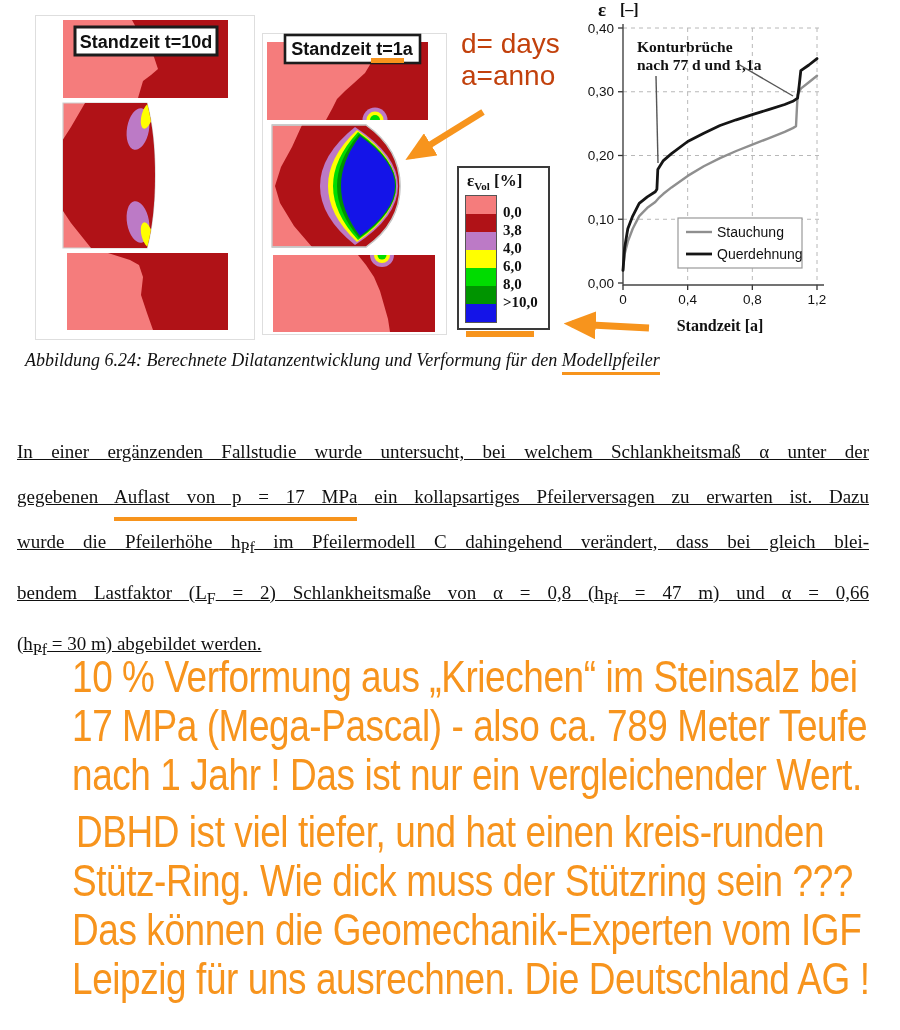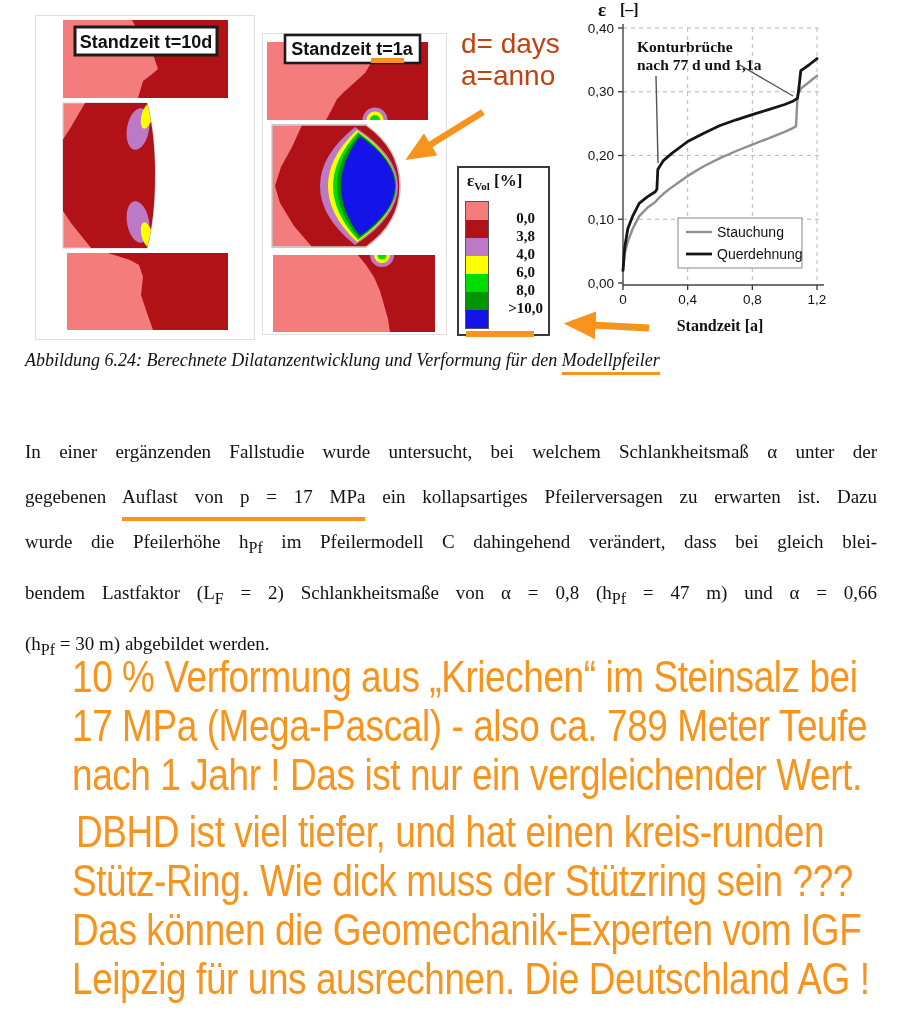--- a/index.html
+++ b/index.html
@@ -12,47 +12,47 @@
 
   
   .note{position:absolute;left:461px;top:28px;z-index:10;
         font:28px "Liberation Sans",sans-serif;color:#c2410c;line-height:32px;white-space:nowrap;}
   .obar{position:absolute;background:#F7941D;z-index:45;}
   #arrow-overlay{position:absolute;left:0;top:0;z-index:40;pointer-events:none;}
 
   
   .vol-legend{position:absolute;left:457px;top:166px;width:78px;z-index:5;
               background:#fff;border:2px solid #3a3a3a;padding:3px 5px 5px 6px;}
-  .vol-title{font:bold 17px "Liberation Serif",serif;margin:0 0 9px 2px;white-space:nowrap;}
+  .vol-title{font:bold 17px "Liberation Serif",serif;margin:0 0 3px 2px;white-space:nowrap;}
   .vol-title sub{font-size:11px;}
   .vol-body{display:flex;}
   .vol-swatches{width:30px;border:1px solid #555;}
   .vswatch{height:18px;}
-  .vol-labels{padding:9px 0 0 19px;text-align:center;}
+  .vol-labels{padding:9px 0 0 6px;}
   .vlabel{height:18px;line-height:18px;font:bold 15px "Liberation Serif",serif;white-space:nowrap;}
 
   
   .grid{stroke:#b8b8b8;stroke-dasharray:4 4;stroke-width:1;}
   .tick{stroke:#333;stroke-width:1.3;}
   .ticklab{font:13.5px "Liberation Sans",sans-serif;fill:#111;}
   .axis{stroke:#444;stroke-width:1.4;}
   .eps{font:bold 19px "Liberation Serif",serif;fill:#111;}
   .eps-unit{font:bold 16px "Liberation Serif",serif;fill:#111;}
   .ax-title{font:bold 16px "Liberation Serif",serif;fill:#111;}
   .anno-text{font:bold 15.5px "Liberation Serif",serif;fill:#111;}
   .leader{stroke:#555;stroke-width:1.4;}
   .chart-legend-box{fill:#fff;stroke:#999;stroke-width:1.2;}
   .chart-legend-text{font:14px "Liberation Sans",sans-serif;fill:#111;}
 
   
   .caption{position:absolute;left:25px;top:350px;width:860px;z-index:5;
            font:italic 18px "Liberation Serif",serif;}
   .cap-underline{border-bottom:3px solid #F7941D;padding-bottom:2px;text-align:center;}
-  .paragraph{position:absolute;left:25px;top:429px;width:852px;z-index:5;
-             font:19px "Liberation Serif",serif;line-height:45px;}
+  .paragraph{position:absolute;left:17px;top:429px;width:852px;z-index:5;
+             font:19px "Liberation Serif",serif;line-height:45px;text-decoration:underline;}
   .para-line{text-align:justify;text-align-last:justify;}
   .para-line.last{text-align-last:left;}
   .para-line sub{font-size:16px;}
   .u-orange{border-bottom:4px solid #F7941D;padding-bottom:10px;}
 
   
   .hl-block{position:absolute;left:0;width:900px;z-index:5;text-align:center;color:#F7941D;
             font:44px "Liberation Sans",sans-serif;line-height:49px;letter-spacing:-0.5px;}
   .hl-line{transform:scaleX(0.84);transform-origin:50% 50%;white-space:nowrap;}
 </style>

